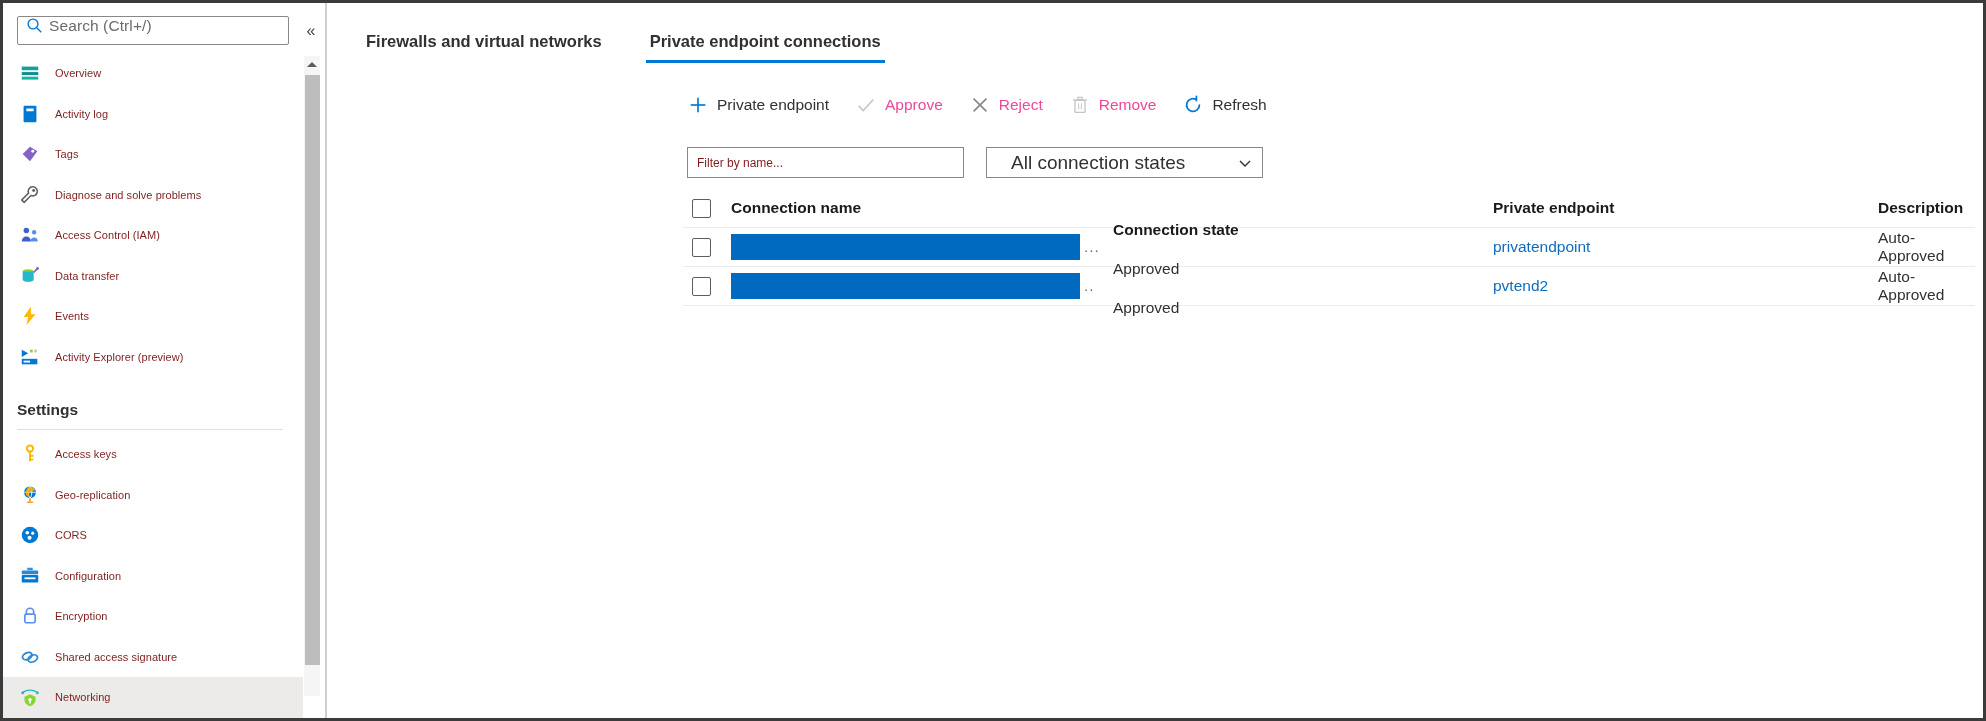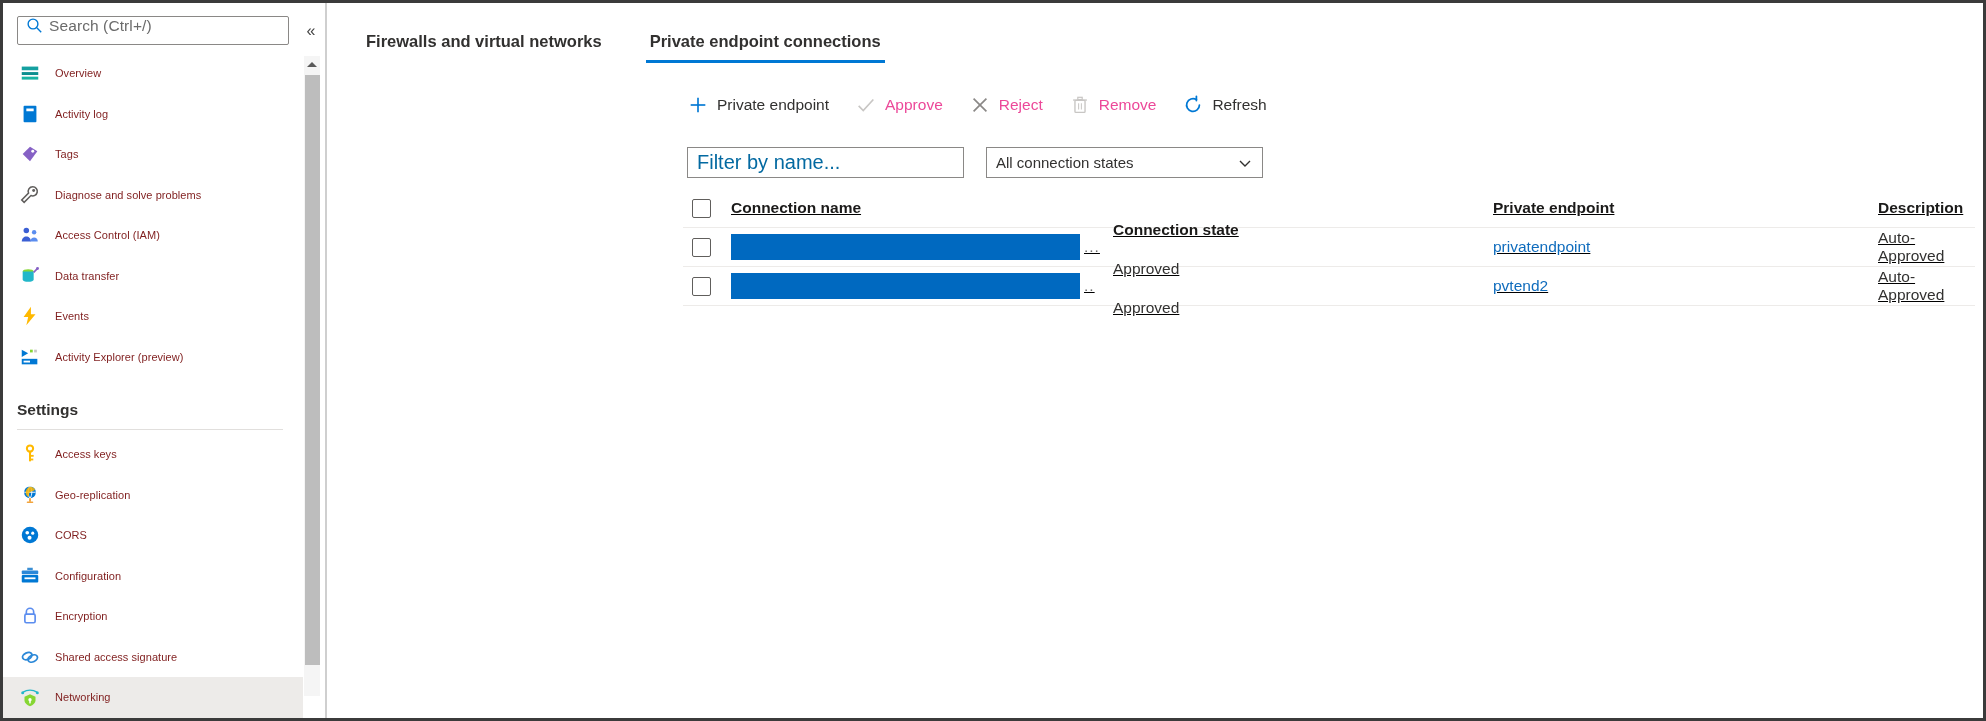--- a/index.html
+++ b/index.html
@@ -205,43 +205,43 @@
   }
   .filter-input {
     width: 277px; height: 31px;
     border: 1px solid #8a8886;
     background: #fff;
     display: flex; align-items: center;
     padding: 0 9px;
     margin-right: 22px;
   }
   .filter-input span {
-    font-size: 20px;
-    color: #0369a1;
+    font-size: 12px;
+    color: #7f1d1d;
   }
   .filter-select {
     width: 277px; height: 31px;
     border: 1px solid #8a8886;
     background: #fff;
     display: flex; align-items: center;
     justify-content: space-between;
     padding: 0 9px;
     cursor: pointer;
   }
   .filter-select span.sel-val {
-    font-size: 15px;
+    font-size: 19px;
     color: #323130;
+    margin-left: 15px;
   }
 
   
   #table {
     position: absolute;
     left: 356px; top: 186px;
     right: 8px;
-    text-decoration: underline;
   }
   .t-row {
     display: flex;
     align-items: center;
     height: 39px;
     border-bottom: 1px solid #edebe9;
   }
   .t-row.head {
     height: 39px;
     border-bottom: 1px solid #edebe9;

